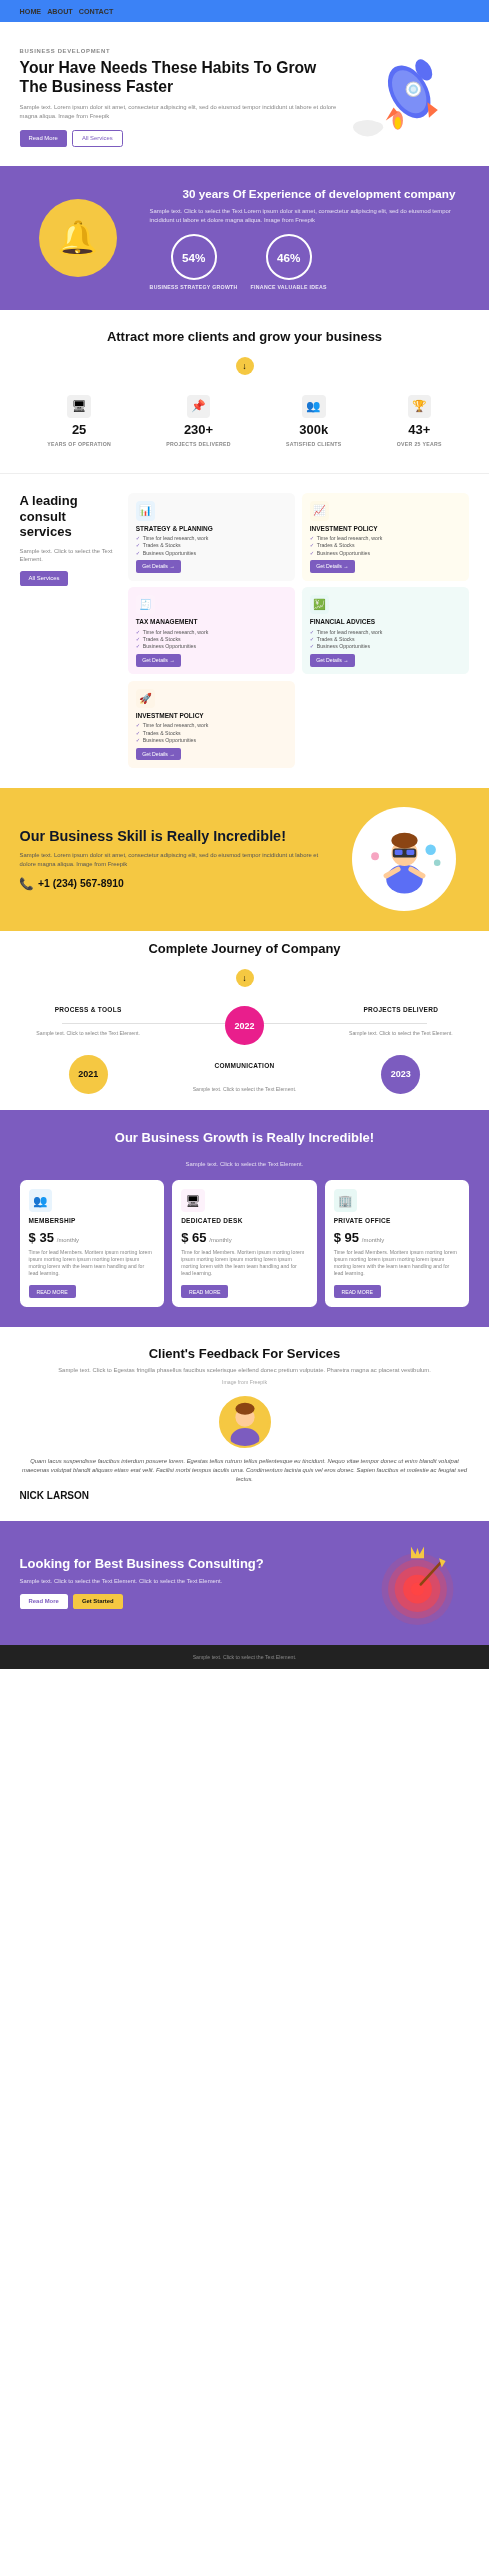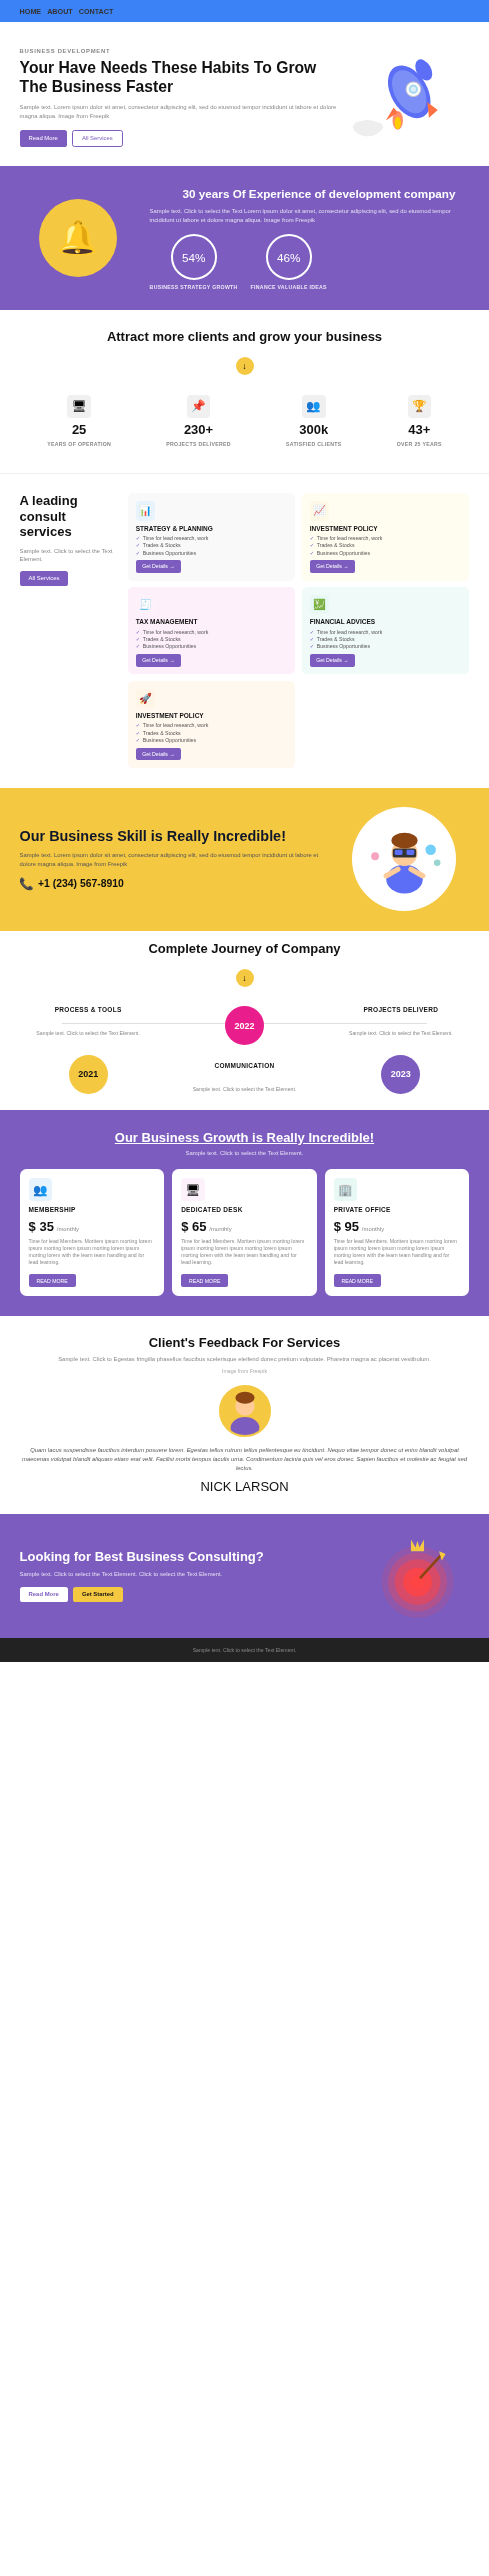--- a/index.html
+++ b/index.html
@@ -23,21 +23,21 @@
     
     
     .experience { background: #7c5cbf; display: flex; align-items: center; padding: 19.6px; min-height: 117px; }
     .exp-left { width: 117px; display: flex; justify-content: center; align-items: center; }
     .bell-icon { width: 78px; height: 78px; background: #f5c842; border-radius: 50%; display: flex; justify-content: center; align-items: center; font-size: 33px; }
     .exp-right { flex: 1; padding-left: 13px; }
     .exp-right h2 { font-size: 11.7px; color: #fff; font-weight: 800; margin-bottom: 6.5px; line-height: 1.3; margin-left: 33px; }
     .exp-right p { font-size: 5.9px; color: rgba(255,255,255,0.8); line-height: 1.5; margin-bottom: 9px; }
     .exp-circles { display: flex; gap: 13px; }
     .exp-circle { display: flex; flex-direction: column; align-items: center; }
-    .circle-num { width: 46px; height: 46px; border-radius: 50%; border: 2px solid #fff; display: flex; align-items: center; justify-content: center; font-size: 11.7px; font-weight: 400; color: #fff; margin-bottom: 3.9px; }
+    .circle-num { width: 46px; height: 46px; border-radius: 50%; border: 2px solid #fff; display: flex; align-items: center; justify-content: center; font-size: 11.7px; font-weight: 700; color: #fff; margin-bottom: 3.9px; }
     .circle-label { font-size: 5.2px; color: rgba(255,255,255,0.85); text-align: center; font-weight: 700; text-transform: uppercase; letter-spacing: 0.3px; }
     
     
     .attract { padding: 19.6px; text-align: center; background: #fff; }
     .attract h2 { font-size: 13px; font-weight: 800; color: #111; margin-bottom: 13px; }
     .attract-arrow { width: 18px; height: 18px; background: #f5c842; border-radius: 50%; display: flex; align-items: center; justify-content: center; margin: 0 auto 13px; font-size: 9px; }
     .stats-row { display: flex; justify-content: space-around; padding: 6.5px 0; }
     .stat-item { display: flex; flex-direction: column; align-items: center; gap: 3.9px; }
     .stat-icon { width: 23.5px; height: 23.5px; background: #f0f0f0; border-radius: 3.9px; display: flex; align-items: center; justify-content: center; font-size: 11.7px; }
     .stat-num { font-size: 13px; font-weight: 800; color: #111; }
@@ -81,21 +81,21 @@
     .timeline-item { display: flex; flex-direction: column; align-items: center; gap: 17px; width: 104px; z-index: 1; }
     .timeline-circle { width: 39px; height: 39px; border-radius: 50%; display: flex; align-items: center; justify-content: center; font-size: 9px; font-weight: 800; color: #fff; }
     .circle-yellow { background: #f5c842; color: #111; }
     .circle-pink { background: #e91e8c; }
     .circle-purple { background: #7c5cbf; }
     .timeline-title { font-size: 6.5px; font-weight: 700; color: #111; text-transform: uppercase; letter-spacing: 0.3px; }
     .timeline-text { font-size: 5.2px; color: #888; line-height: 1.4; text-align: center; }
     
     
     .growth { background: #7c5cbf; padding: 19.6px; }
-    .growth h2 { font-size: 13px; font-weight: 800; color: #fff; text-align: center; margin-bottom: 5px; text-decoration: underline; }
+    .growth h2 { font-size: 13px; font-weight: 800; color: #fff; text-align: center; margin-bottom: 16px; }
     .growth p { font-size: 5.9px; color: rgba(255,255,255,0.8); text-align: center; margin-bottom: 13px; }
     .pricing-row { display: flex; gap: 7.8px; }
     .price-card { flex: 1; background: #fff; border-radius: 6.5px; padding: 9px; }
     .price-card-header { font-size: 6.5px; font-weight: 700; color: #111; margin-bottom: 5.2px; text-transform: uppercase; letter-spacing: 0.3px; }
     .price-card-icon { width: 23.5px; height: 23.5px; border-radius: 3.9px; display: flex; align-items: center; justify-content: center; font-size: 11.7px; margin-bottom: 5.2px; }
     .price-amount { font-size: 13px; font-weight: 800; color: #111; }
     .price-period { font-size: 5.9px; color: #888; }
     .price-desc { font-size: 5.2px; color: #888; line-height: 1.4; margin: 3.9px 0; }
     .btn-read { background: #7c5cbf; color: #fff; border: none; padding: 3.3px 7.8px; border-radius: 2px; font-size: 5.2px; cursor: pointer; margin-top: 3.9px; }
     .icon-member { background: #e8f4fd; }
@@ -103,21 +103,21 @@
     .icon-office { background: #e8f8f5; }
     
     
     .feedback { padding: 19.6px; background: #fff; }
     .feedback h2 { font-size: 13px; font-weight: 800; color: #111; text-align: center; margin-bottom: 5.2px; }
     .feedback-intro { font-size: 5.9px; color: #888; text-align: center; margin-bottom: 3.9px; line-height: 1.5; }
     .feedback-note { font-size: 5.2px; color: #aaa; text-align: center; margin-bottom: 10.4px; }
     .avatar-wrap { display: flex; justify-content: center; margin-bottom: 9px; }
     .avatar { width: 52px; height: 52px; border-radius: 50%; background: #f5c842; display: flex; align-items: center; justify-content: center; font-size: 23.5px; overflow: hidden; border: 2px solid #f5c842; }
     .quote-text { font-size: 5.9px; color: #555; text-align: center; line-height: 1.6; margin-bottom: 5.2px; font-style: italic; }
-    .quote-name { font-size: 13px; font-weight: 400; color: #111; text-align: center; }
+    .quote-name { font-size: 10px; font-weight: 700; color: #111; text-align: left; }
     
     
     .cta { background: #7c5cbf; padding: 19.6px; display: flex; align-items: center; gap: 13px; }
     .cta-text { flex: 1; }
     .cta-text h2 { font-size: 13px; font-weight: 800; color: #fff; line-height: 1.2; margin-bottom: 5.2px; }
     .cta-text p { font-size: 5.9px; color: rgba(255,255,255,0.8); line-height: 1.5; margin-bottom: 7.8px; }
     .cta-btns { display: flex; gap: 5.2px; }
     .btn-white { background: #fff; color: #7c5cbf; border: none; padding: 4.6px 9px; border-radius: 2.6px; font-size: 5.9px; cursor: pointer; font-weight: 700; }
     .btn-yellow { background: #f5c842; color: #111; border: none; padding: 4.6px 9px; border-radius: 2.6px; font-size: 5.9px; cursor: pointer; font-weight: 700; }
     .cta-image { width: 104px; display: flex; justify-content: center; align-items: center; }

